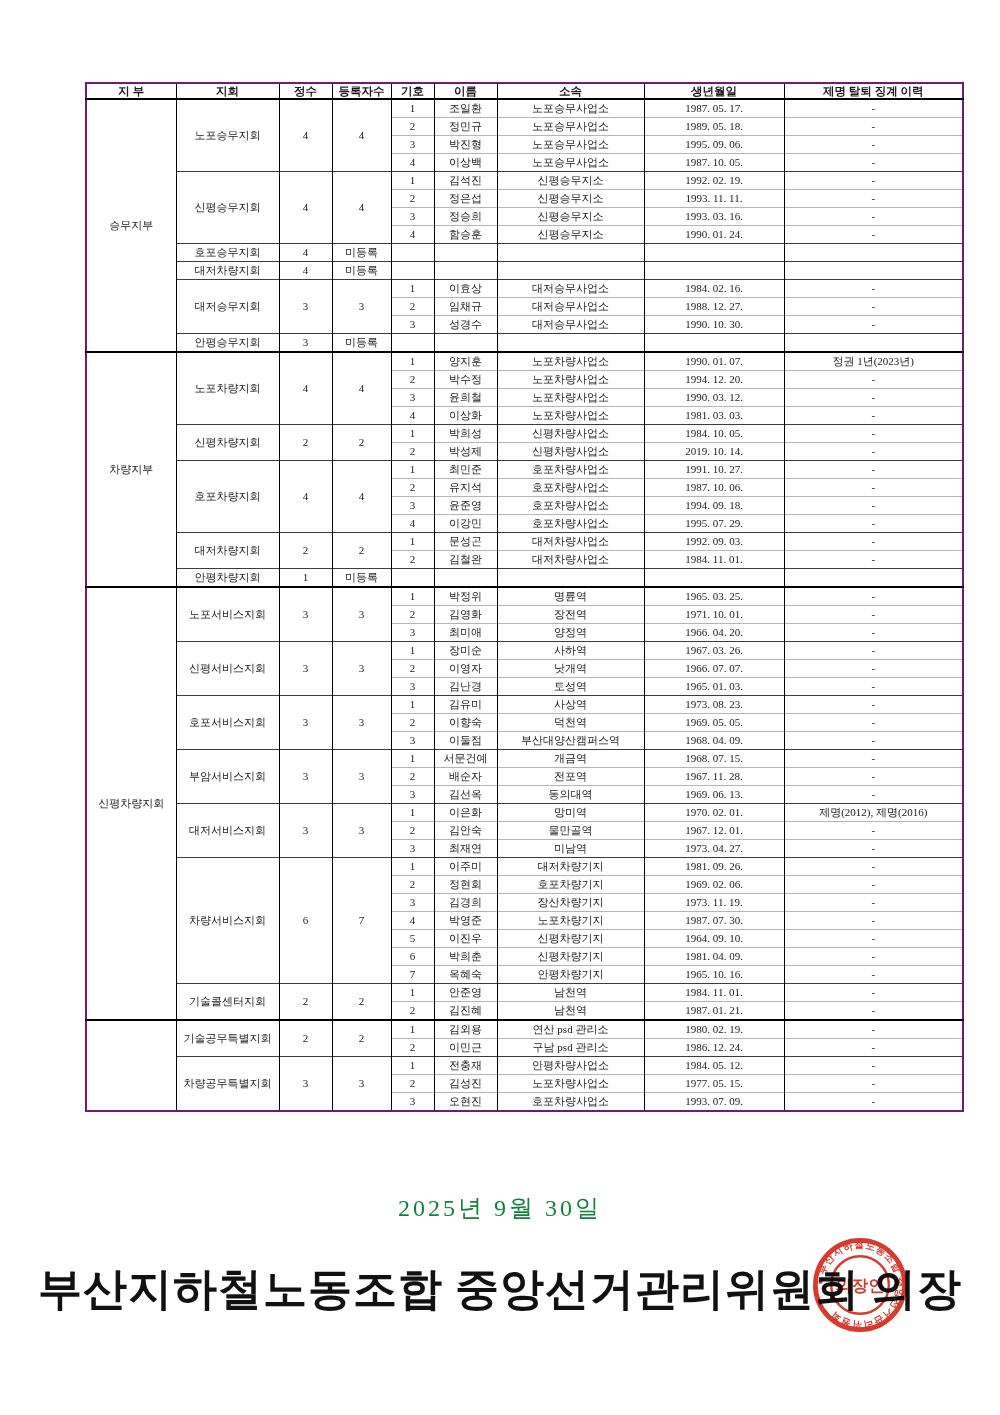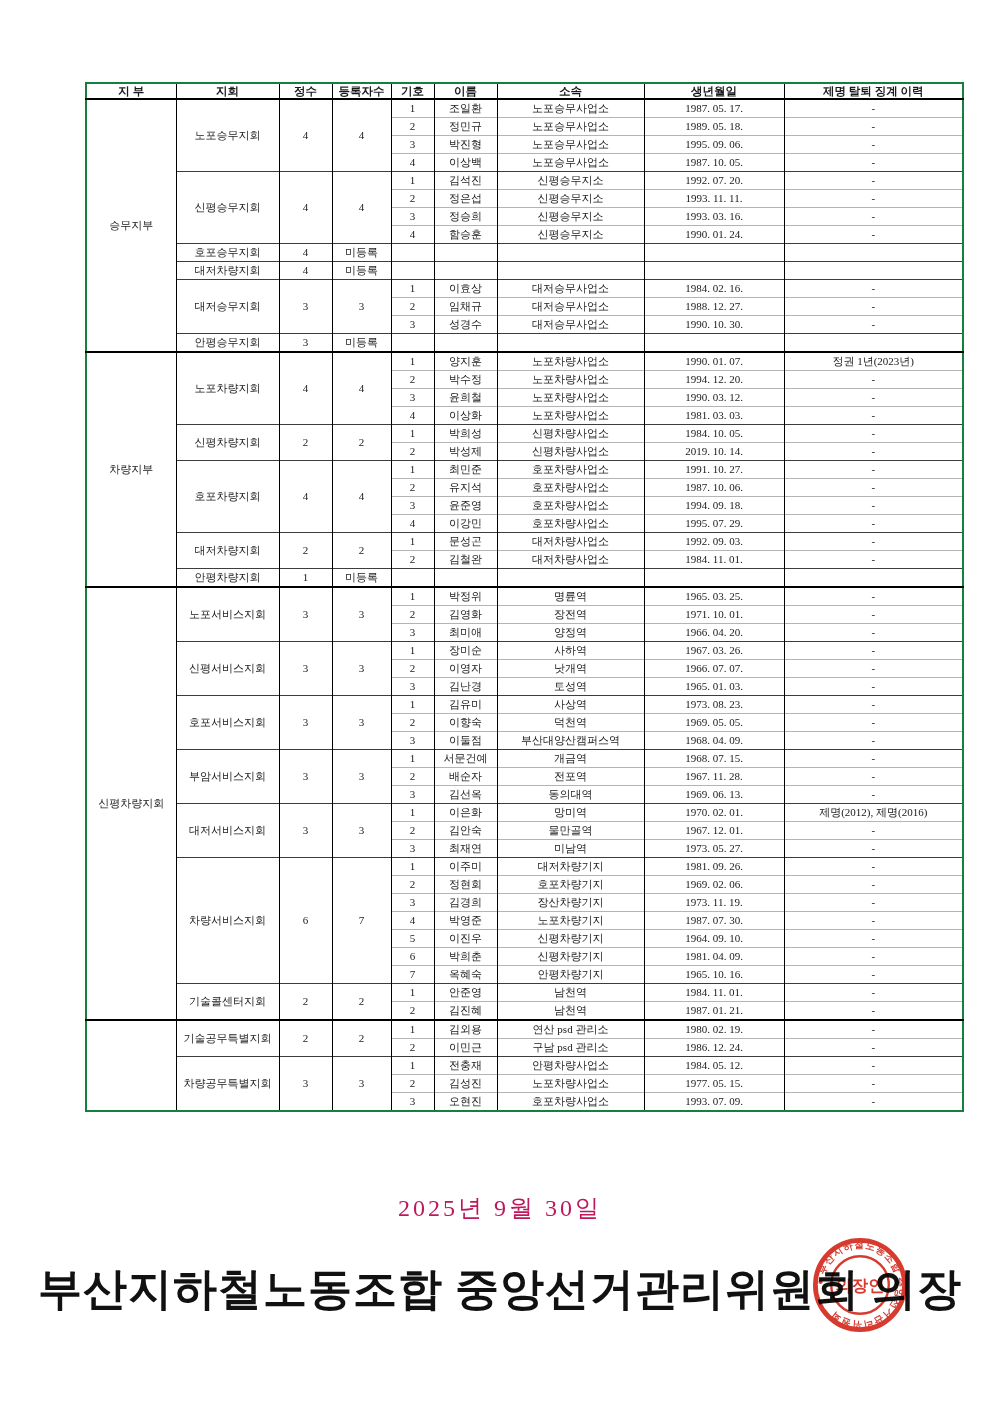--- a/index.html
+++ b/index.html
@@ -10,21 +10,21 @@
     font-family: "Liberation Serif", "DejaVu Serif", serif;
     color: #1a1a1a;
     position: relative;
     overflow: hidden;
   }
   table.roster {
     position: absolute; left: 85px; top: 82px;
     width: 877px;
     border-collapse: collapse;
     table-layout: fixed;
-    border: 2px solid #15803d;
+    border: 2px solid #701a75;
   }
   table.roster th {
     height: 15px;
     font-size: 11.5px;
     font-weight: bold;
     line-height: 14px;
     padding: 0;
     border-left: 1px solid #000;
     border-bottom: 2.5px solid #000;
     text-align: center;
@@ -41,21 +41,21 @@
     white-space: nowrap; overflow: hidden;
   }
   tr.m-sep td { border-top: 1px solid #b4b4b4; }
   tr.ch-start td { border-top: 1px solid #3c3c3c; }
   tr.br-start td { border-top: 2.5px solid #000; }
   .footer-date {
     position: absolute; left: 0; top: 1192px; width: 1000px;
     text-align: center;
     font-size: 24px;
     letter-spacing: 3px;
-    color: #be185d;
+    color: #15803d;
   }
   .footer-sign {
     position: absolute; left: 0; top: 1260px; width: 1000px;
     text-align: center;
     font-size: 44px;
     font-weight: bold;
     letter-spacing: 1px;
     color: #111;
   }
   .seal {
@@ -126,21 +126,21 @@
         <td>1987. 10. 05.</td>
         <td>-</td>
       </tr>
       <tr class="ch-start">
         <td rowspan="4">신평승무지회</td>
         <td rowspan="4">4</td>
         <td rowspan="4">4</td>
         <td>1</td>
         <td>김석진</td>
         <td>신평승무지소</td>
-        <td>1992. 07. 20.</td>
+        <td>1992. 02. 19.</td>
         <td>-</td>
       </tr>
       <tr class="m-sep">
         <td>2</td>
         <td>정은섭</td>
         <td>신평승무지소</td>
         <td>1993. 11. 11.</td>
         <td>-</td>
       </tr>
       <tr class="m-sep">
@@ -429,21 +429,21 @@
         <td>2</td>
         <td>김안숙</td>
         <td>물만골역</td>
         <td>1967. 12. 01.</td>
         <td>-</td>
       </tr>
       <tr class="m-sep">
         <td>3</td>
         <td>최재연</td>
         <td>미남역</td>
-        <td>1973. 05. 27.</td>
+        <td>1973. 04. 27.</td>
         <td>-</td>
       </tr>
       <tr class="ch-start">
         <td rowspan="7">차량서비스지회</td>
         <td rowspan="7">6</td>
         <td rowspan="7">7</td>
         <td>1</td>
         <td>이주미</td>
         <td>대저차량기지</td>
         <td>1981. 09. 26.</td>

